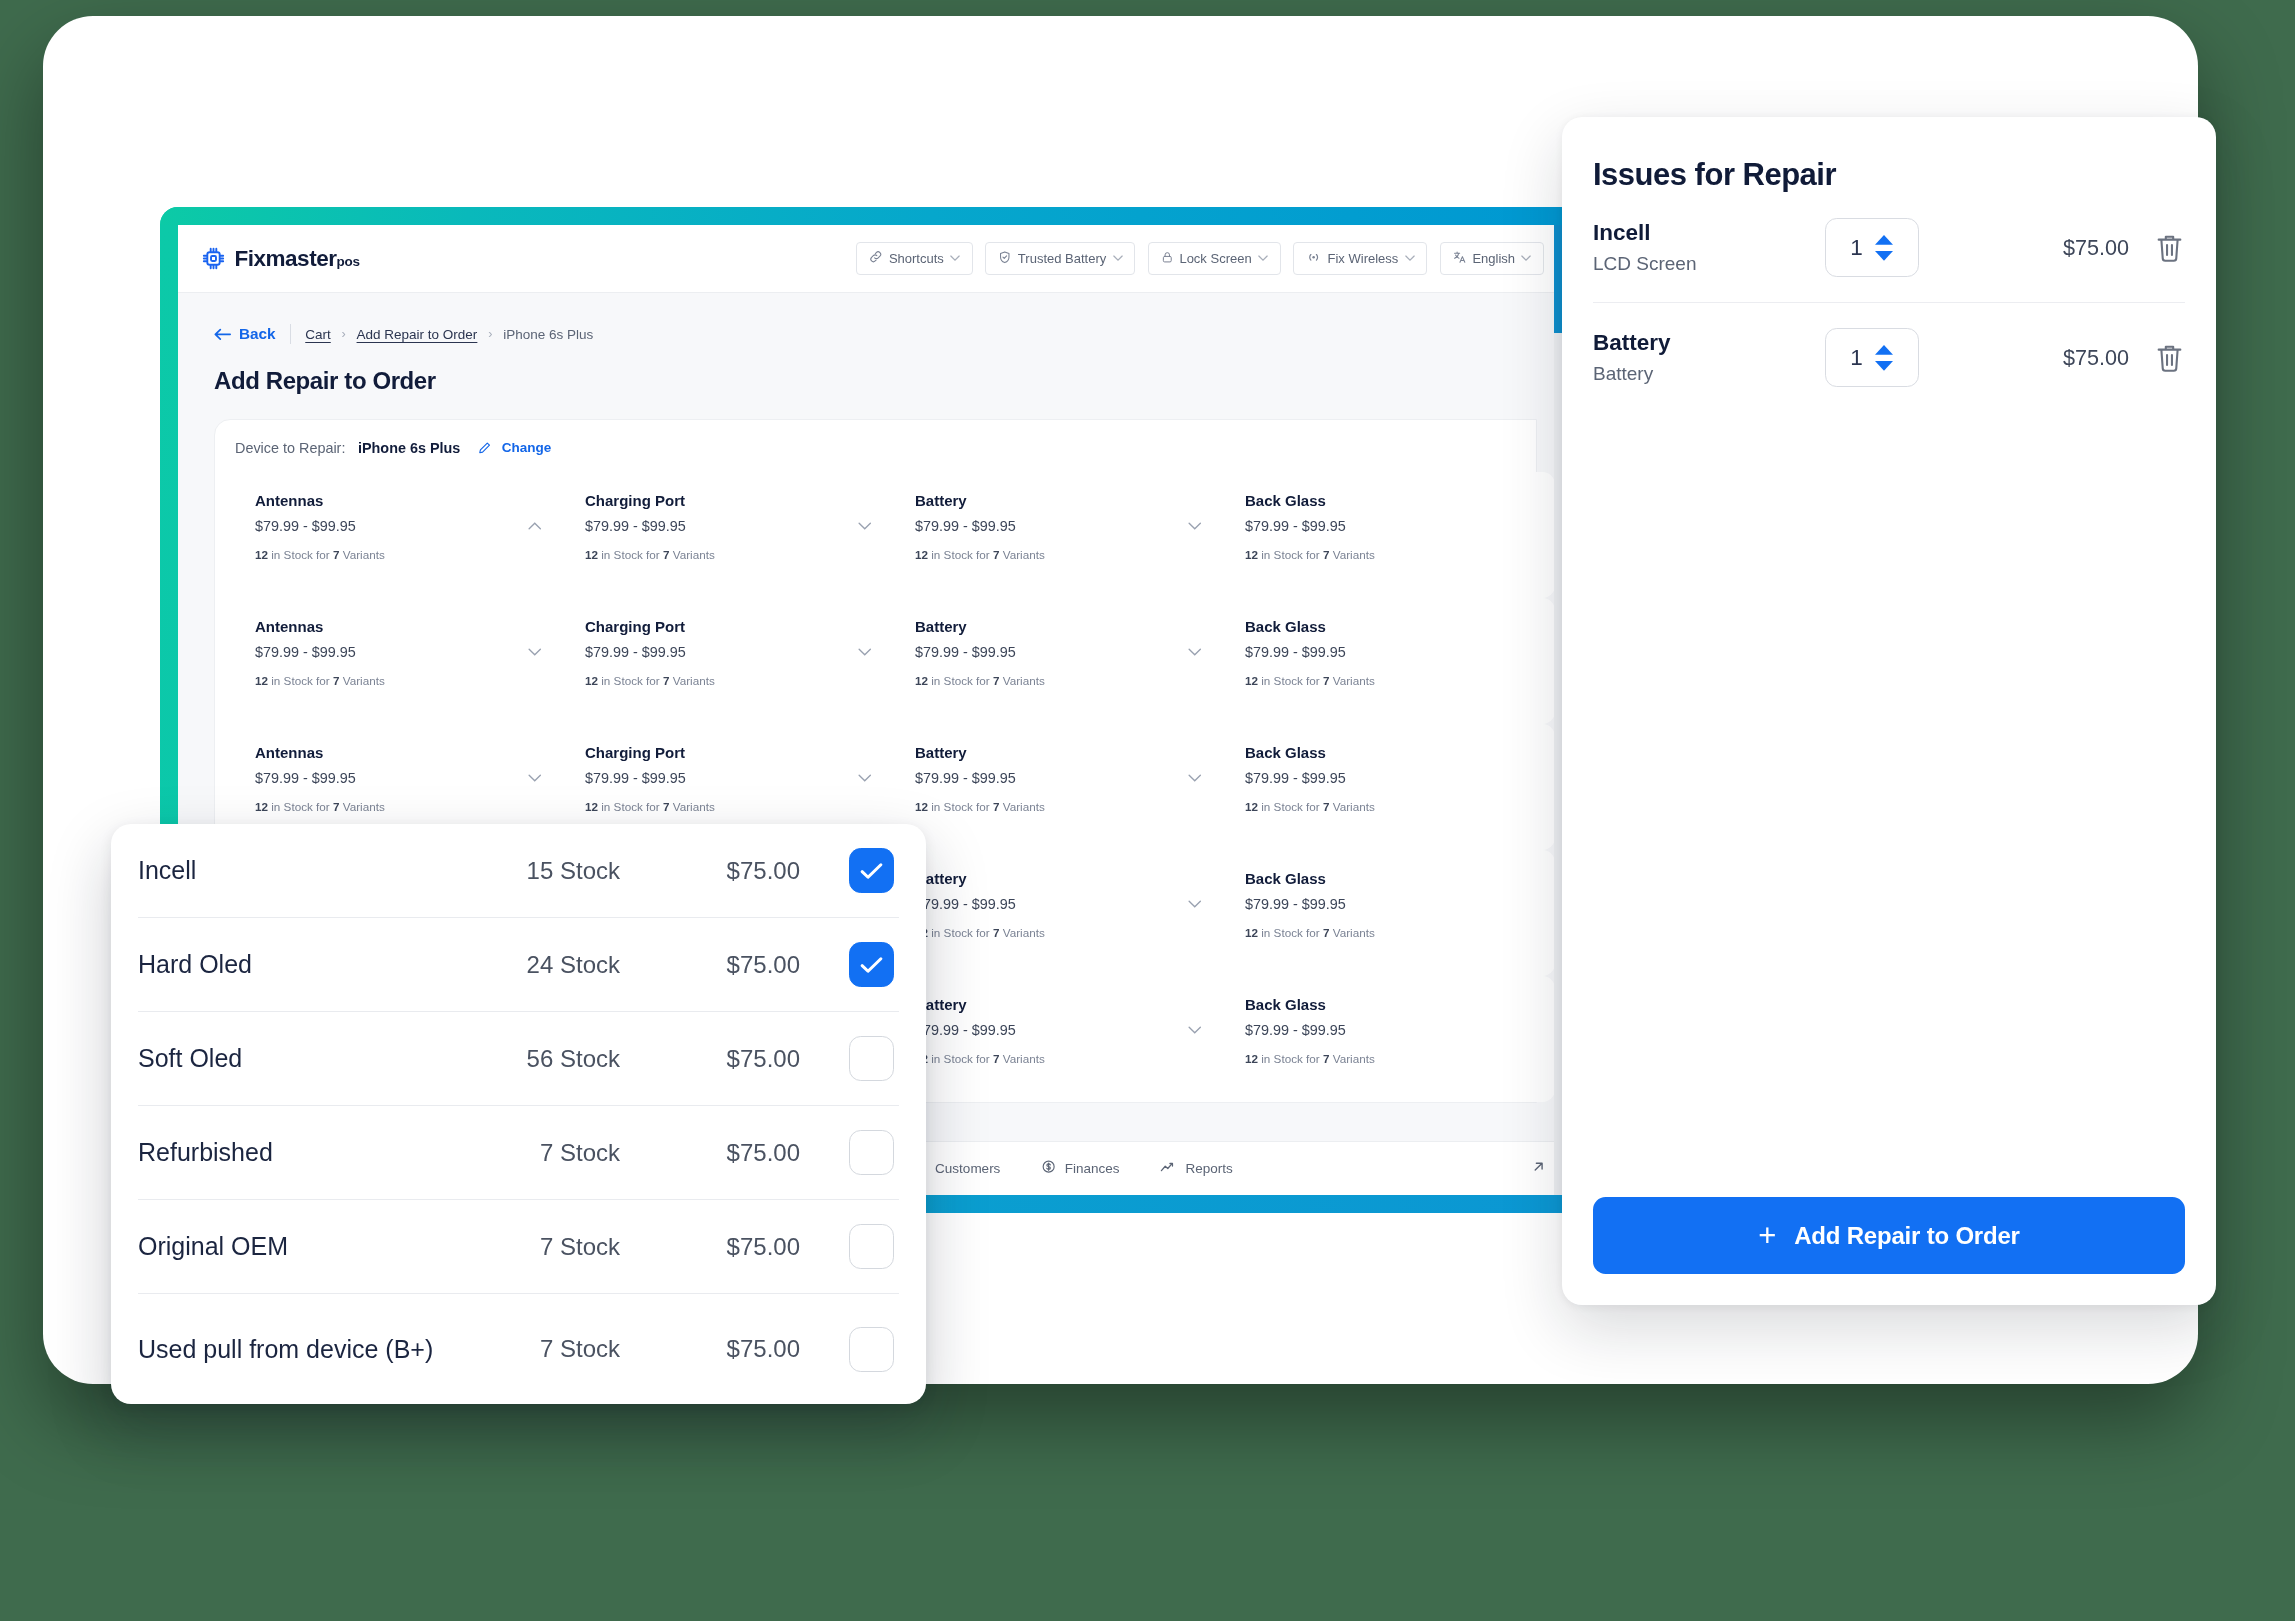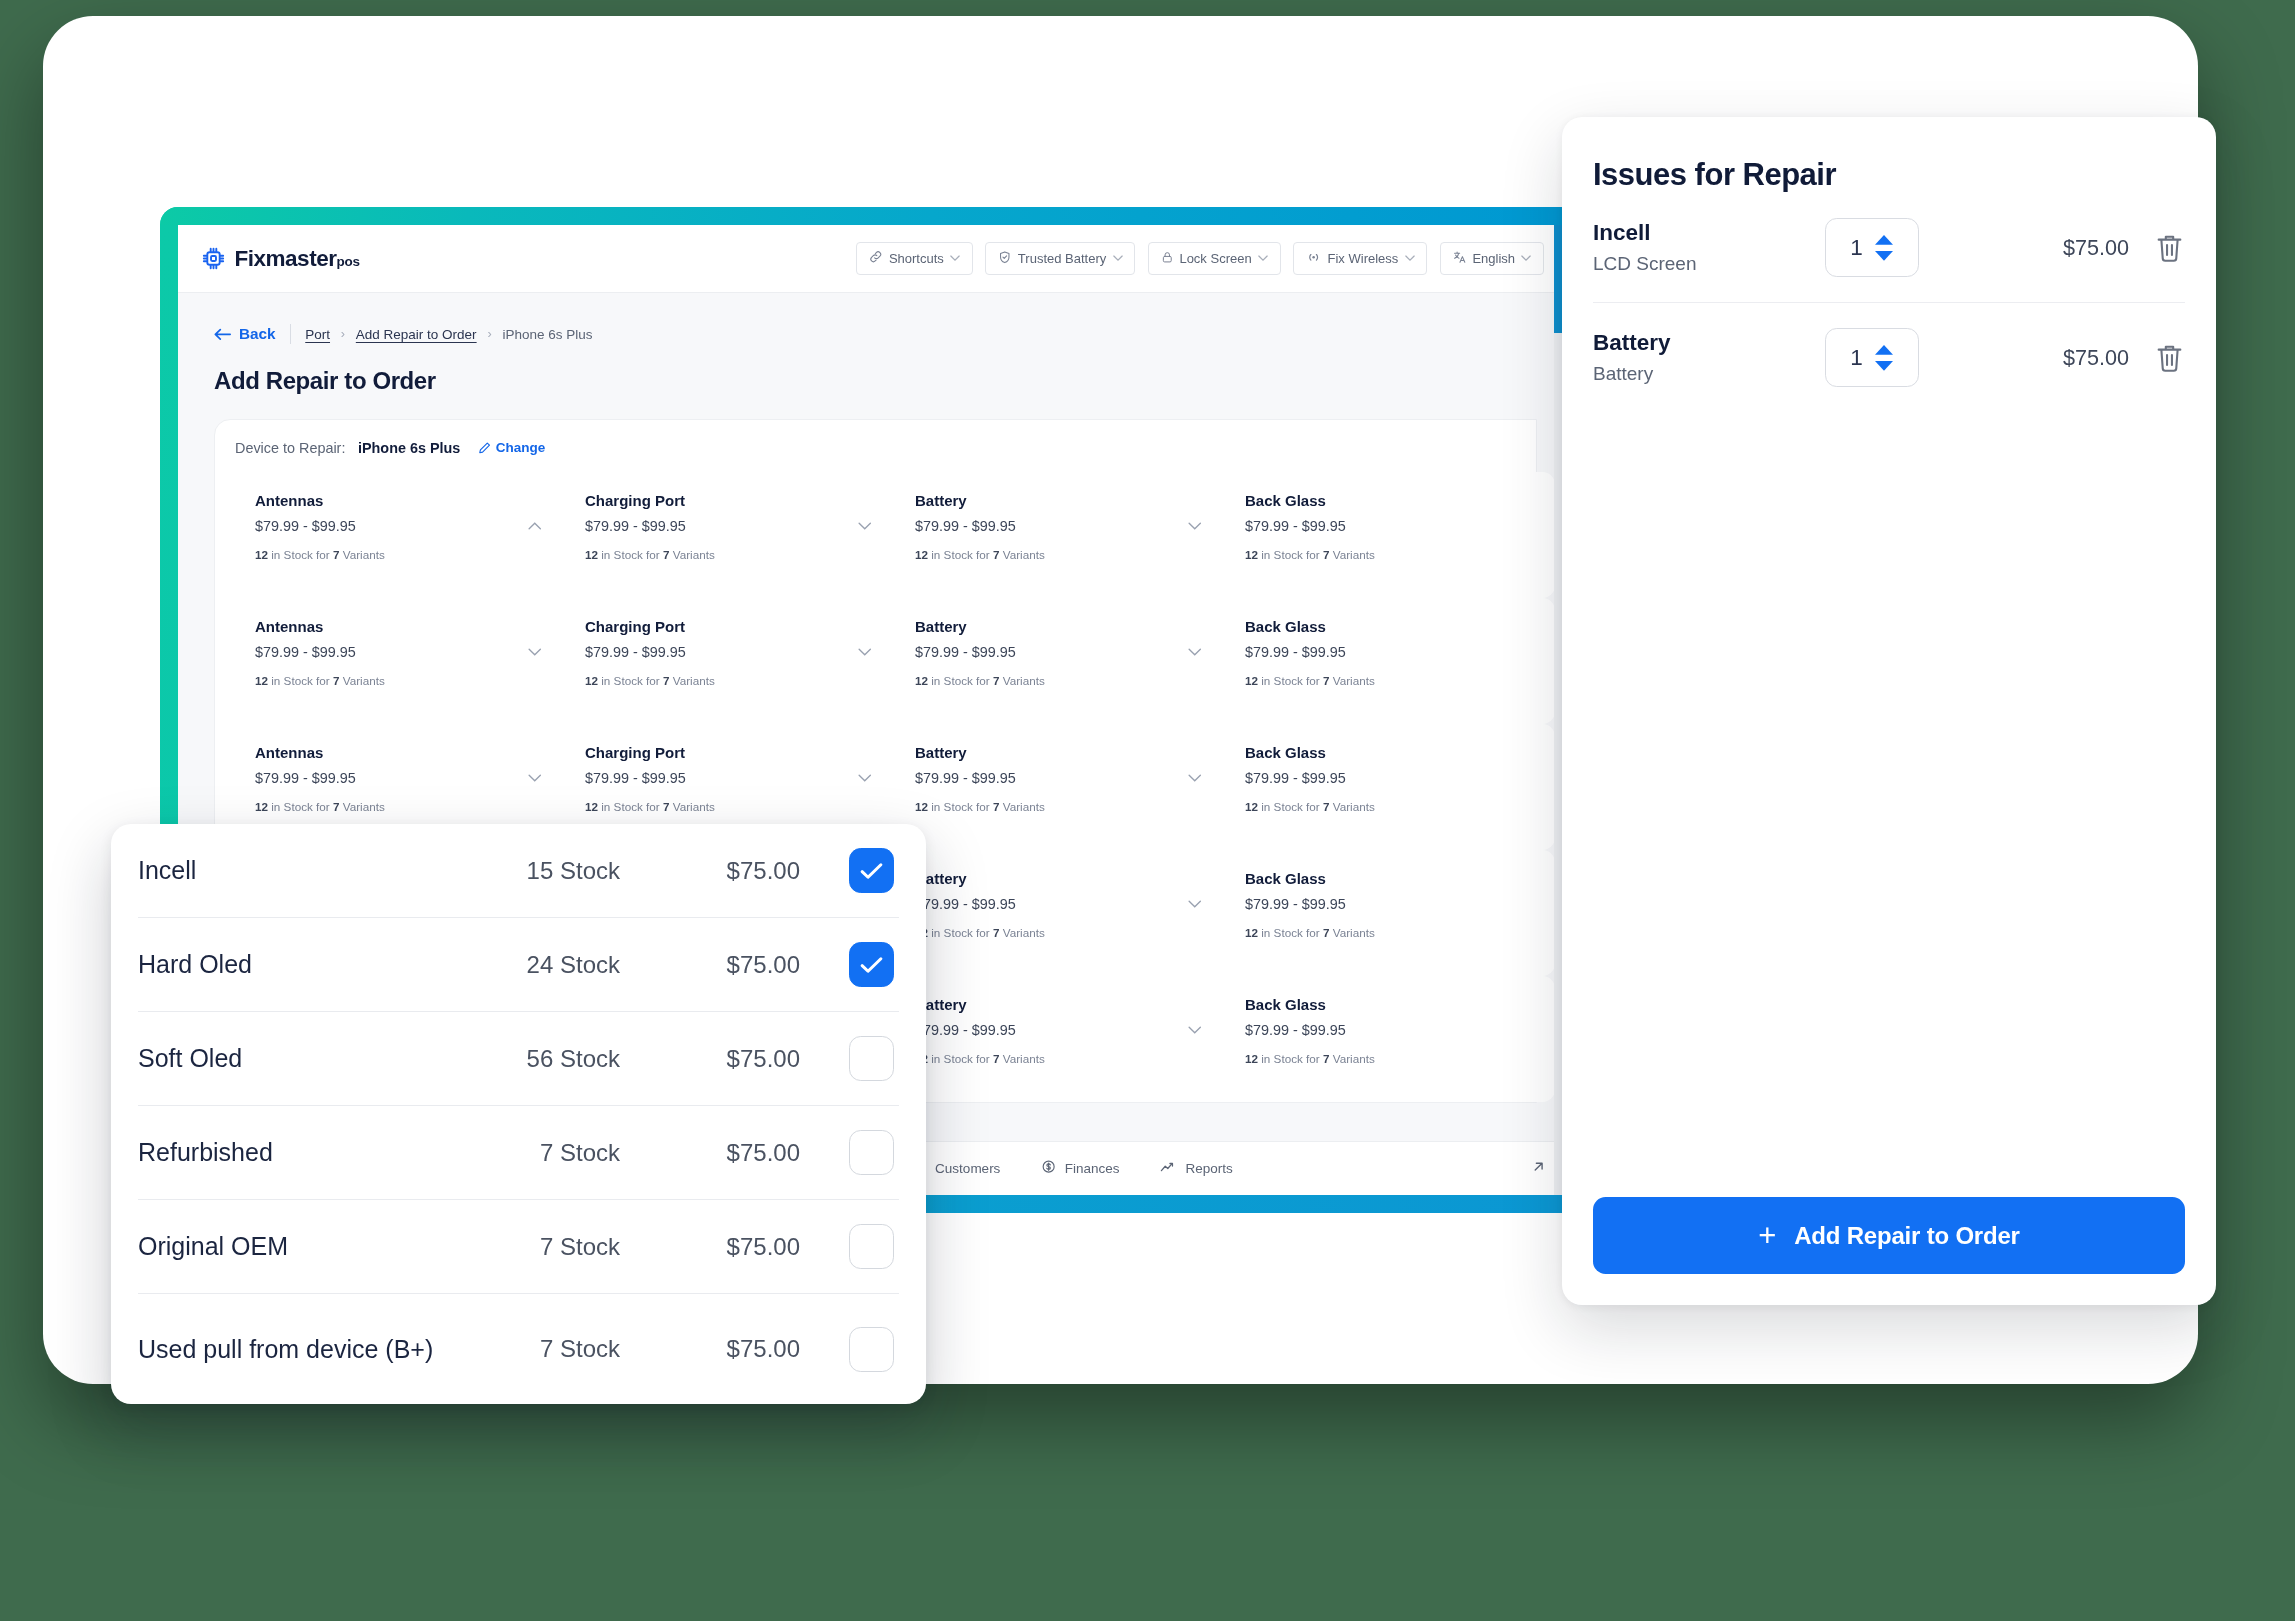--- a/index.html
+++ b/index.html
@@ -98,21 +98,21 @@
     border: 0.9px solid #edeff2;
     border-radius: 16px 0 0 0;
     padding: 20px 0 0 20px;
     width: 1323px;
     min-height: 684px;
   }
   .device-row { display: flex; align-items: center; gap: 12.6px; font-size: 14.4px; }
   .device-label { color: #5b6475; }
   .device-value { color: #111c3a; font-weight: 700; }
   .change-link {
-    display: inline-flex; align-items: center; gap: 4px;
+    display: inline-flex; align-items: center; gap: 10px;
     color: #1366e8; font-weight: 600; font-size: 13.5px; margin-left: 5.4px;
   }
 
   .grid {
     margin-top: 16px;
     display: grid;
     grid-template-columns: repeat(4, 330px);
     column-gap: 0; row-gap: 0;
   }
   .prod-card {
@@ -340,21 +340,21 @@
     <div class="content">
 
       <div class="crumbs">
         <span class="back-link">
           <svg width="17" height="12.6" viewBox="0 0 20 14" fill="none" stroke="#1366e8" stroke-width="2" stroke-linecap="round" stroke-linejoin="round">
             <path d="M19 7H1.8M7.4 1.4L1.6 7l5.8 5.6"></path>
           </svg>
           <span>Back</span>
         </span>
         <span class="crumb-sep-bar"></span>
-        <span class="crumb-link">Port</span>
+        <span class="crumb-link">Cart</span>
         <span class="chev-sep">›</span>
         <span class="crumb-link">Add Repair to Order</span>
         <span class="chev-sep">›</span>
         <span class="crumb-cur">iPhone 6s Plus</span>
       </div>
 
       <div class="page-title">Add Repair to Order</div>
 
       <div class="panel">
 

